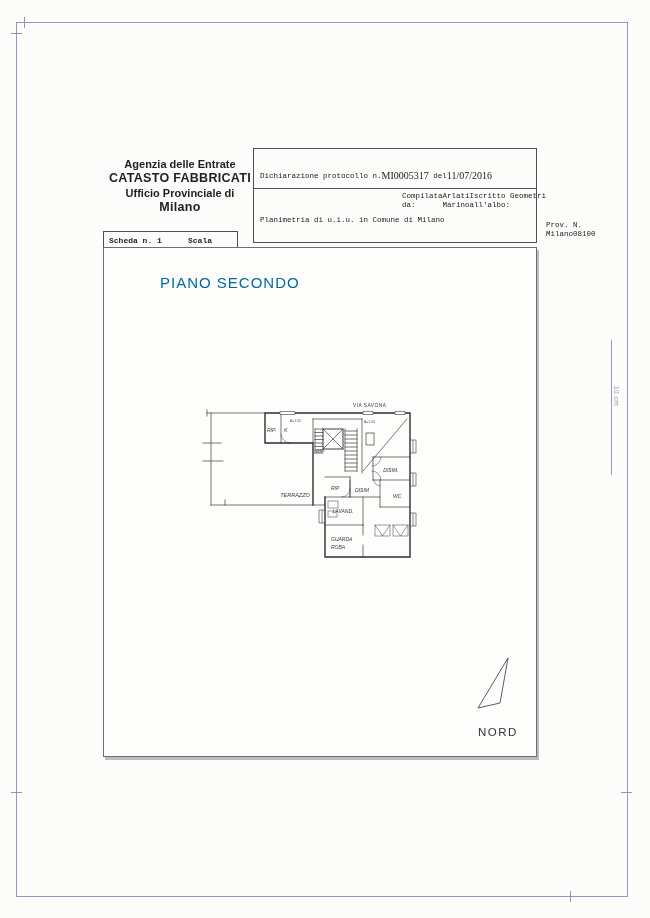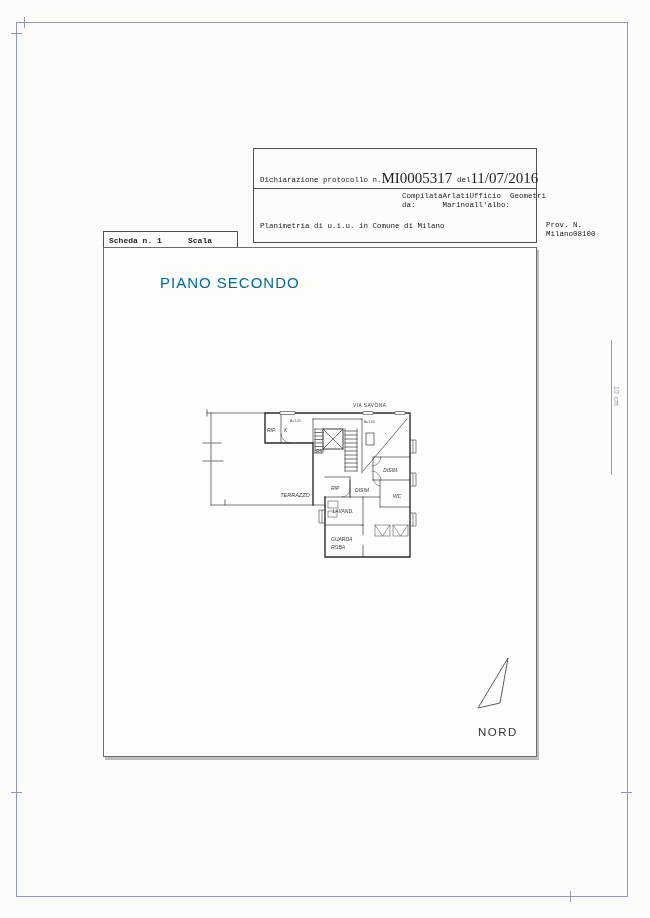--- a/index.html
+++ b/index.html
@@ -25,21 +25,21 @@
   
   .formbox { position:absolute; left:253px; top:148px; width:284px; height:95px;
              border:1px solid #4f4f4f; font-family:"Liberation Mono", monospace;
              font-size:7.5px; color:#222; }
   .cell-top { position:absolute; left:0; top:0; right:0; height:40px;
               border-bottom:1px solid #4f4f4f; padding:4px 6px; white-space:pre; }
   .cell-left { position:absolute; left:0; top:40px; bottom:0; width:142px;
                border-right:1px solid #4f4f4f; padding:3px 6px; white-space:pre; line-height:9px; }
   .cell-right { position:absolute; left:142px; top:40px; right:0; bottom:0;
                 padding:3px 6px 4px 6px; line-height:8.5px; display:flex; flex-direction:row; }
-  .serif { font-family:"Liberation Serif", serif; font-size:15px; position:relative; top:1px; }
+  .serif { font-family:"Liberation Serif", serif; font-size:10px; position:relative; top:1px; }
   .proto-line2 { margin-top:20px; }
   .gap2 { height:3px; }
   .prov-row { margin-top:auto; display:flex; justify-content:center; padding-right:2px; }
 
   
   .schedabox { position:absolute; left:103px; top:231px; width:135px; height:23px;
                border:1px solid #4f4f4f; font-family:"Liberation Mono", monospace;
                font-weight:bold; font-size:8px; color:#222; }
   .schedabox .sn { position:absolute; left:5px; top:4px; }
   .schedabox .sc { position:absolute; left:84px; top:4px; }
@@ -65,31 +65,37 @@
 
   <div class="frame"></div>
   <div class="tick v" style="left:24px;top:17px;"></div>
   <div class="tick h" style="left:11px;top:33px;"></div>
   <div class="tick h" style="left:11px;top:792px;"></div>
   <div class="tick h" style="left:621px;top:792px;"></div>
   <div class="tick v" style="left:570px;top:891px;"></div>
   <div class="scalebar"></div>
   <div class="scale-label">10 cm</div>
 
+  <div class="agency">
+    <div class="sm">Agenzia delle Entrate</div>
+    <div class="lg">CATASTO FABBRICATI</div>
+    <div class="sm">Ufficio Provinciale di</div>
+    <div class="lg">Milano</div>
+  </div>
 
   <div class="formbox">
     <div class="cell-top">
       <div><span>Dichiarazione protocollo n.</span><span class="serif">MI0005317</span> <span>del</span><span class="serif">11/07/2016</span></div>
       <div class="proto-line2">Planimetria di u.i.u. in Comune di Milano</div>
     </div>
     <div class="cell-right">
       <div>Compilata da:</div>
       <div>Arlati Marino</div>
       <div class="gap2"></div>
-      <div>Ufficio all'albo:</div>
+      <div>Iscritto all'albo:</div>
       <div>Geometri</div>
       <div class="prov-row">
         <span>Prov. Milano</span>
         <span>N. 08100</span>
       </div>
     </div>
   </div>
 
   <div class="schedabox">
     <span class="sn">Scheda n. 1</span>

